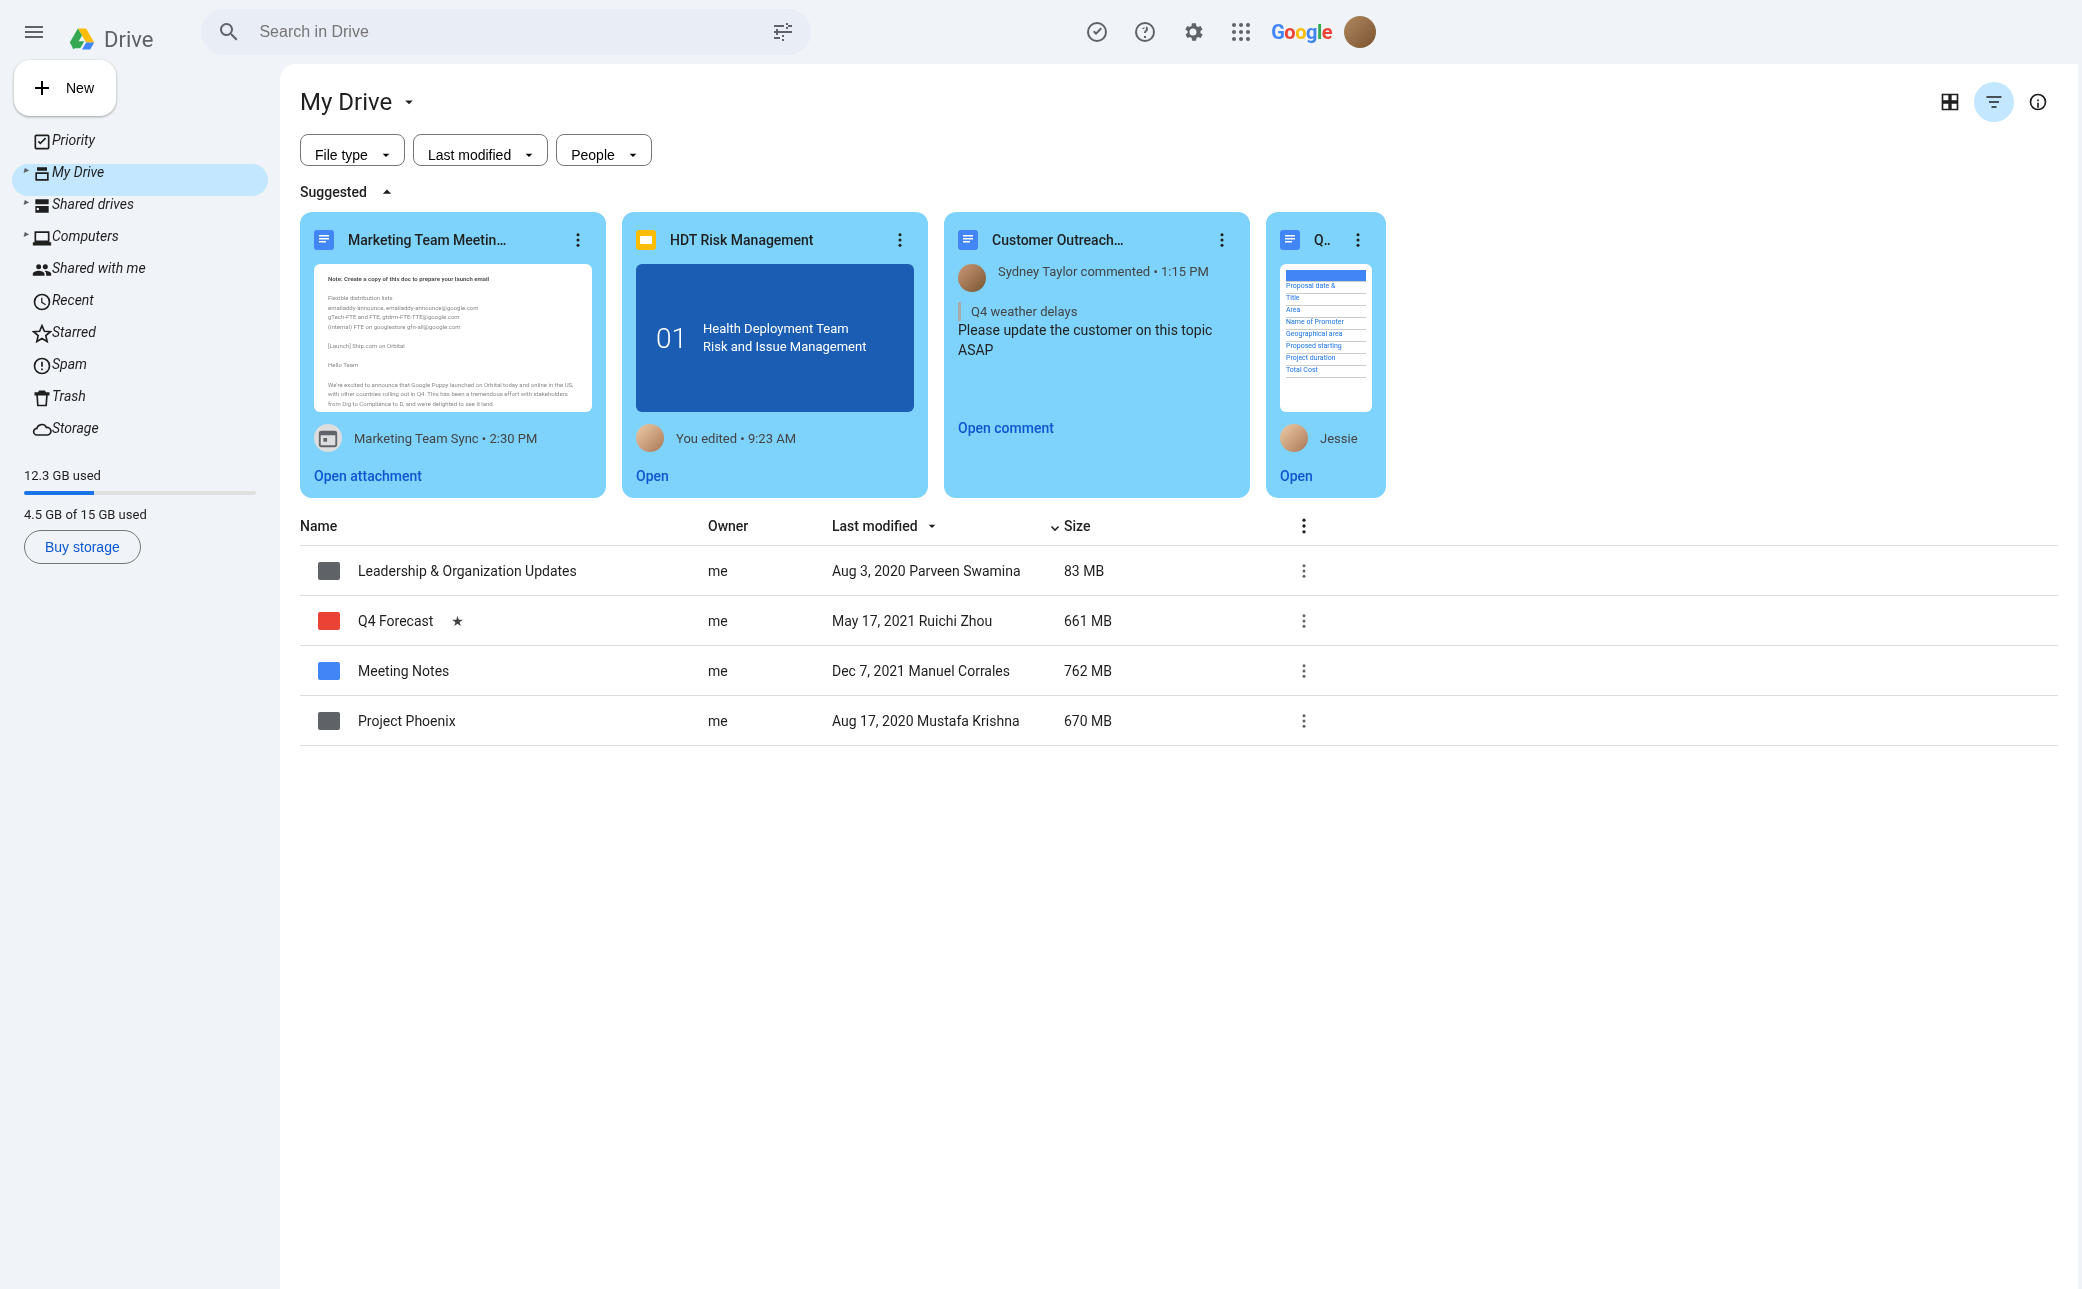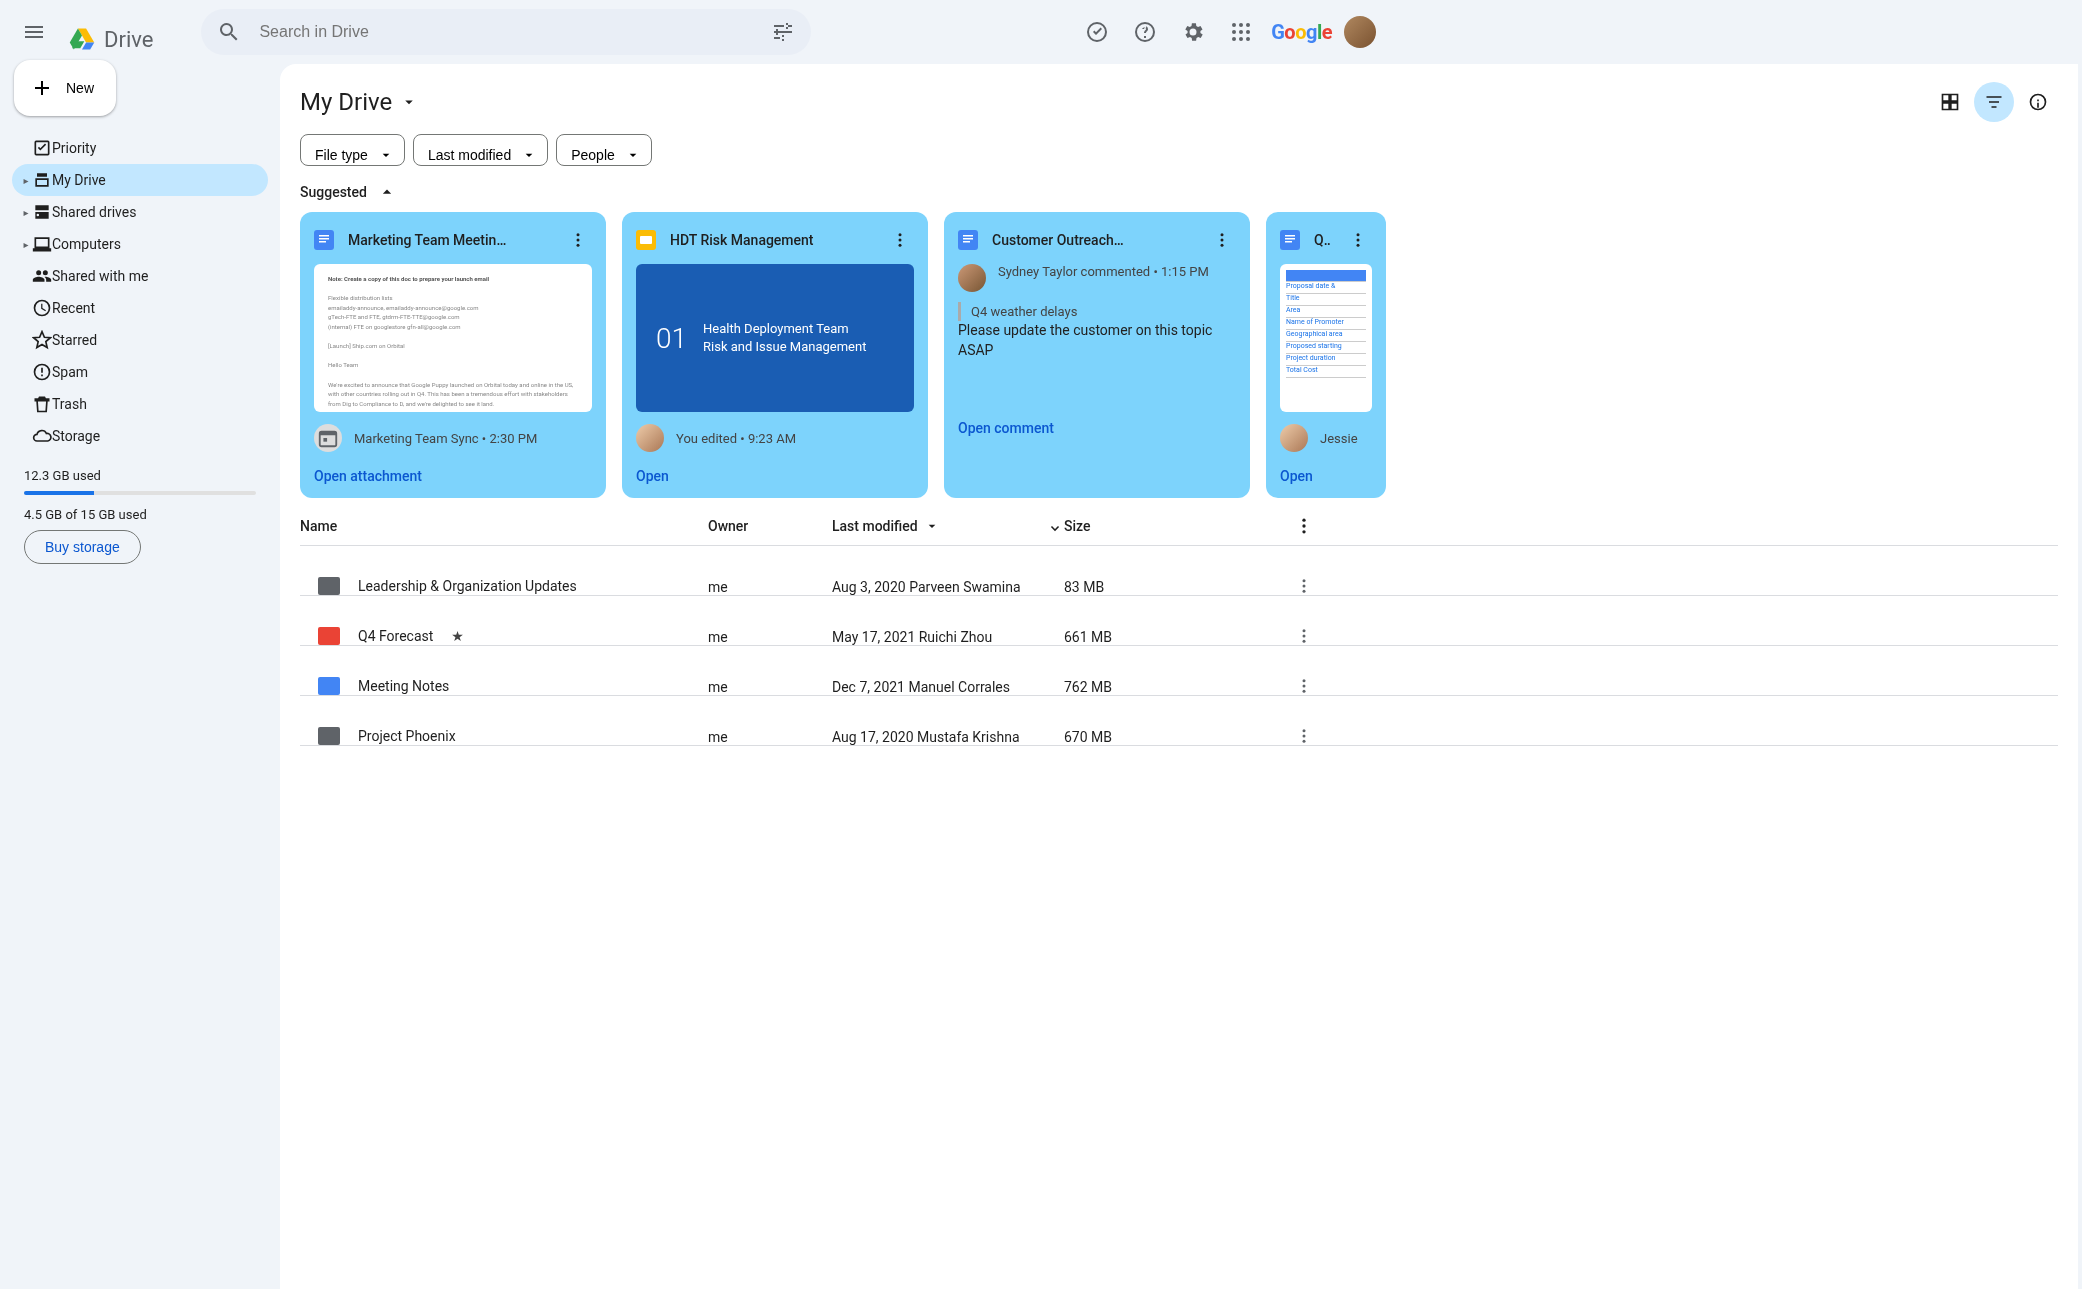--- a/index.html
+++ b/index.html
@@ -16,21 +16,21 @@
   .search input { flex:1; border:none; background:transparent; font-size:16px; outline:none; padding:0 8px; color:#5f6368; }
   .hdr-spacer { flex:1; }
   .google-word { font-size:20px; font-weight:700; letter-spacing:-0.5px; padding:0 4px; }
   .g-b{color:#4285F4}.g-r{color:#EA4335}.g-y{color:#FBBC05}.g-g{color:#34A853}
   .avatar-main { width:32px; height:32px; border-radius:50%; background:linear-gradient(135deg,#b08860,#7a5230); margin-left:4px; }
 
   
   .side { position:absolute; left:0; top:52px; bottom:0; width:280px; padding-top:8px; }
   .new-btn { margin:0 0 12px 14px; height:56px; padding:0 22px 0 16px; display:flex; align-items:center; gap:12px; background:#fff; border:none; border-radius:16px; box-shadow:0 1px 3px rgba(0,0,0,0.3),0 1px 2px rgba(0,0,0,0.06); font-size:14px; font-weight:500; cursor:pointer; }
   .nav { padding:4px 12px 0 12px; }
-  .nav-item { height:32px; border-radius:16px; display:flex; align-items:center; padding:0 12px 0 8px; font-size:14px; color:#1f1f1f; cursor:pointer; }
+  .nav-item { height:32px; border-radius:16px; display:flex; padding:0 12px 0 8px; font-size:14px; color:#1f1f1f; cursor:pointer;font-style:italic; }
   .nav-item .exp { width:12px; display:flex; justify-content:center; color:#5f6368; font-size:10px; }
   .nav-item .ic { width:20px; display:flex; justify-content:center; }
   .nav-item svg{width:20px;height:20px;}
   .nav-item.active { background:#c2e7ff; }
   .storage { padding:16px 24px; font-size:13px; color:#1f1f1f; }
   .storage .used { margin-bottom:8px; }
   .bar { height:4px; background:#e0e0e0; border-radius:2px; overflow:hidden; margin-bottom:12px; }
   .bar>div{height:100%;background:#1a73e8;}
   .buy { margin-top:8px; display:inline-block; padding:8px 20px; border:1px solid #747775; border-radius:20px; color:#0b57d0; font-size:14px; font-weight:500; background:#f0f4f9; cursor:pointer; }
 
@@ -80,21 +80,21 @@
   .card-action{padding-top:8px;font-size:14px;font-weight:500;color:#0b57d0;cursor:pointer}
   .card.clip{width:120px;flex:0 0 120px;overflow:hidden}
 
   .table{padding:8px 20px 0 20px}
   .thead{display:flex;align-items:center;height:40px;font-size:14px;font-weight:500;border-bottom:1px solid #dadce0}
   .col-name{flex:0 0 408px;padding-left:0}
   .col-owner{flex:0 0 124px}
   .col-mod{flex:0 0 232px;display:flex;align-items:center;gap:6px}
   .col-size{flex:0 0 220px}
   .col-act{flex:0 0 40px;display:flex;justify-content:center}
-  .trow2{display:flex;align-items:flex-end;height:50px;border-bottom:1px solid #dadce0;font-size:14px}
+  .trow2{display:flex;align-items:center;height:50px;border-bottom:1px solid #dadce0;font-size:14px}
   .trow2 .col-name{display:flex;align-items:center;gap:18px;padding-left:18px}
   .fico{width:22px;height:18px;border-radius:2px}
   .fico.gray{background:#5f6368}
   .fico.red{background:#ea4335}
   .fico.blue{background:#4285F4}
   .fico.share{background:#5f6368;position:relative}
   .star{color:#444}
   .row-more{cursor:pointer;color:#5f6368}
   svg{fill:currentColor}
 </style>

